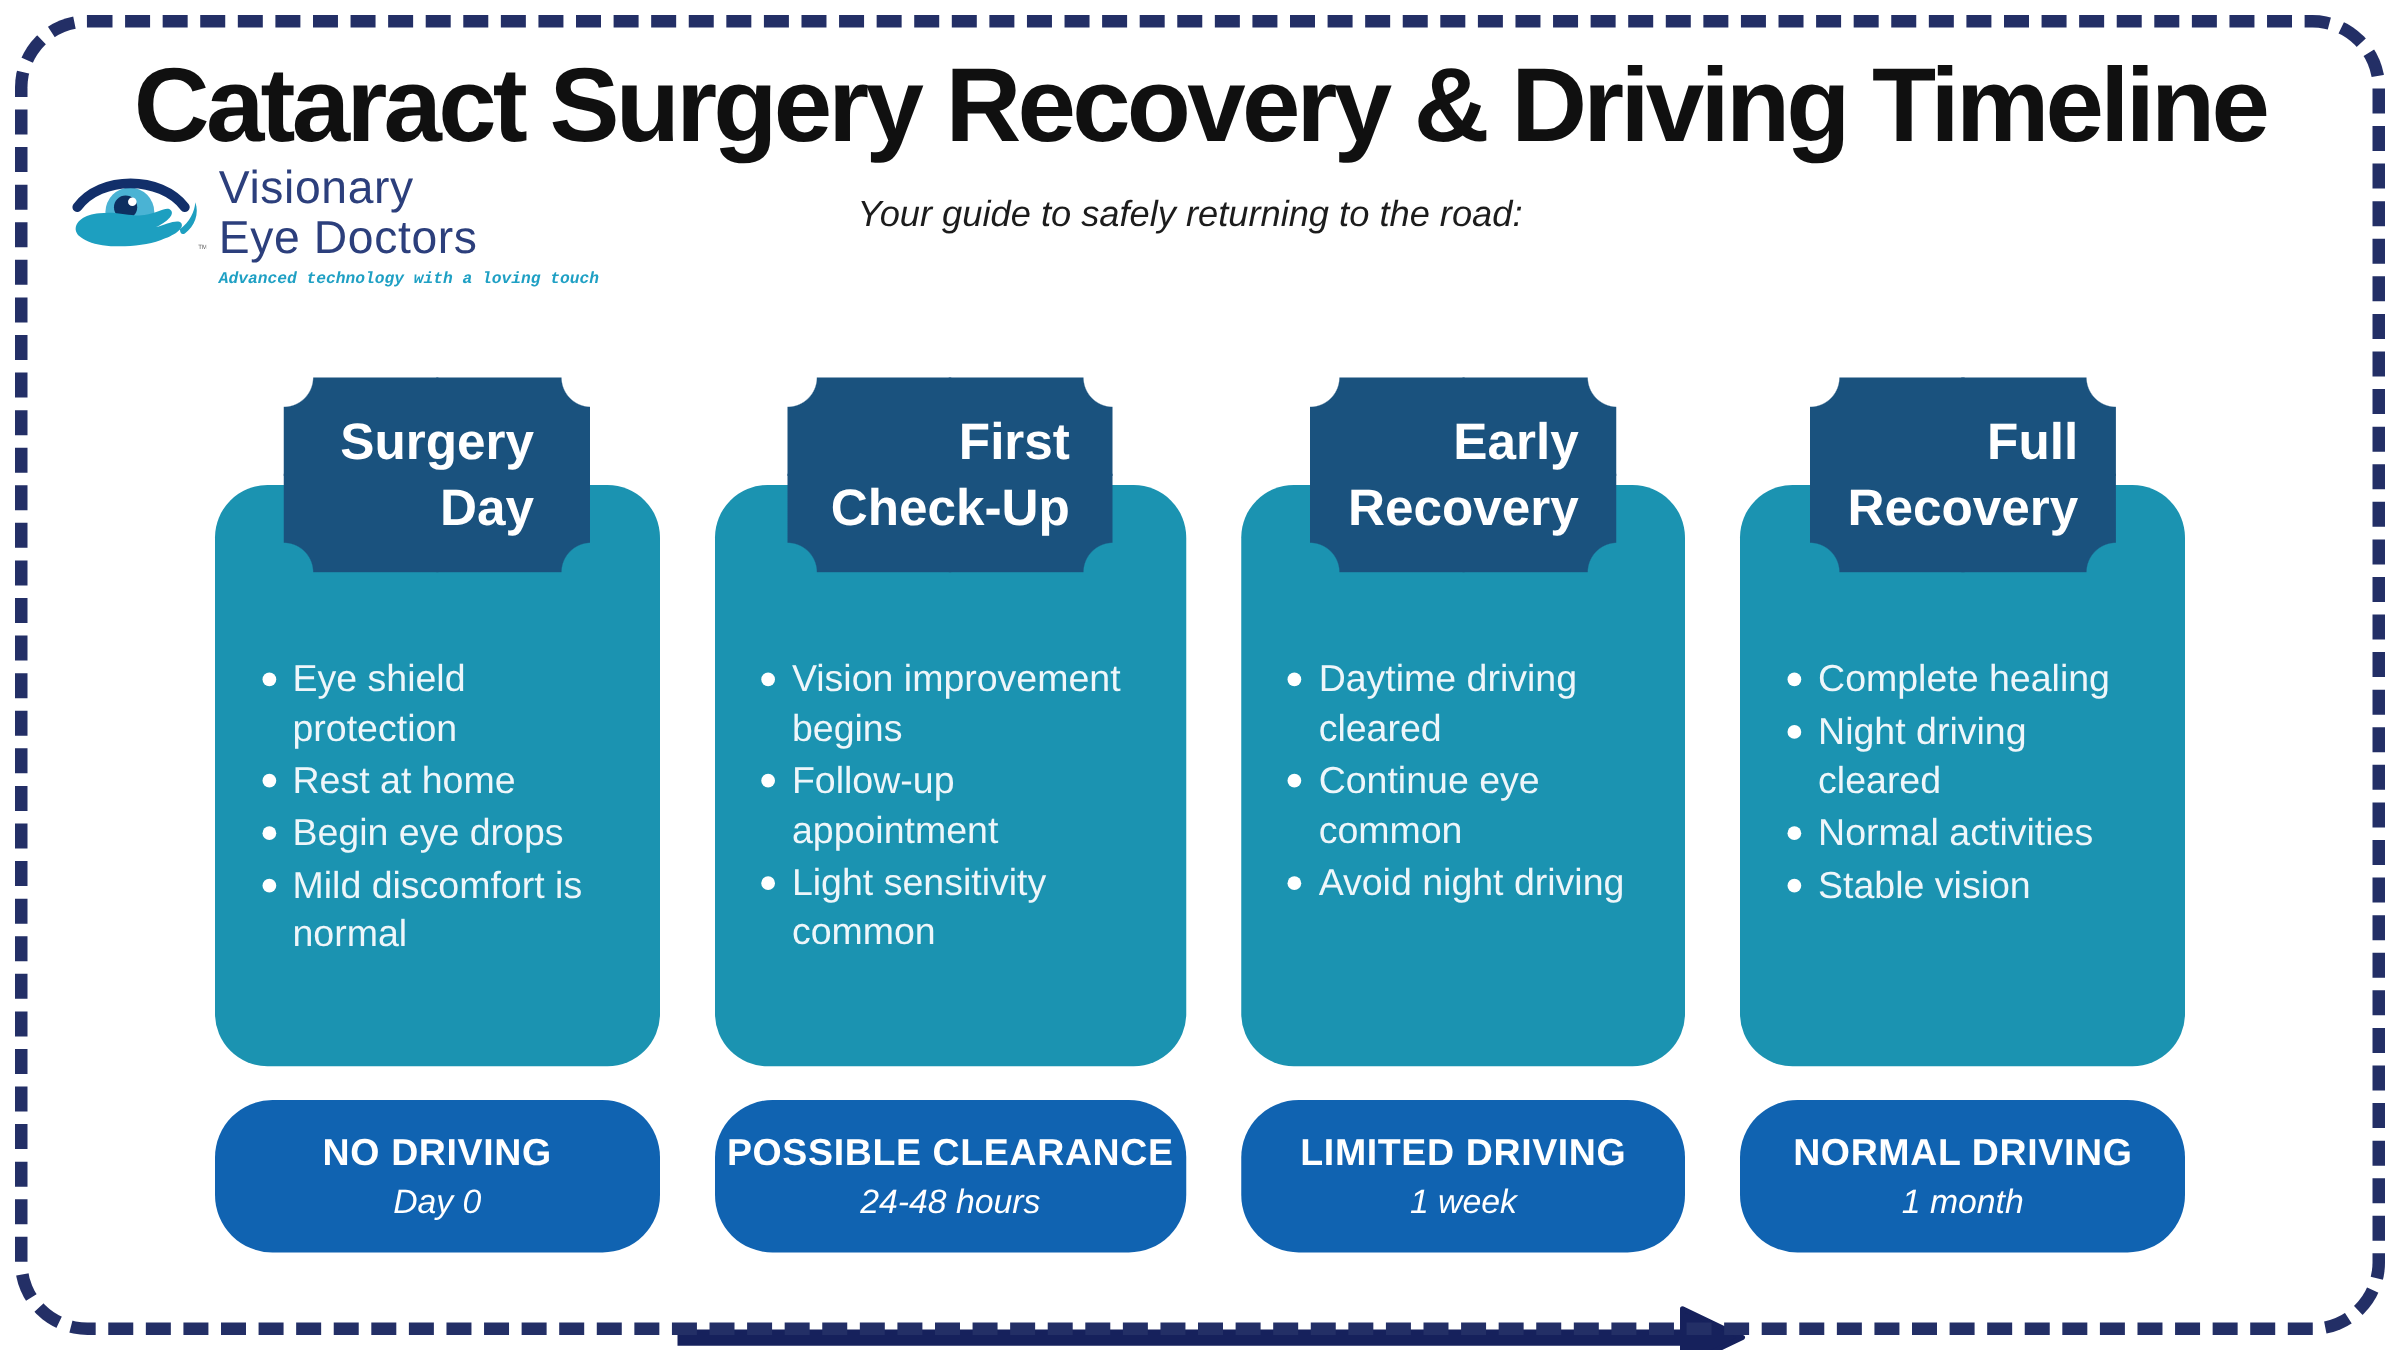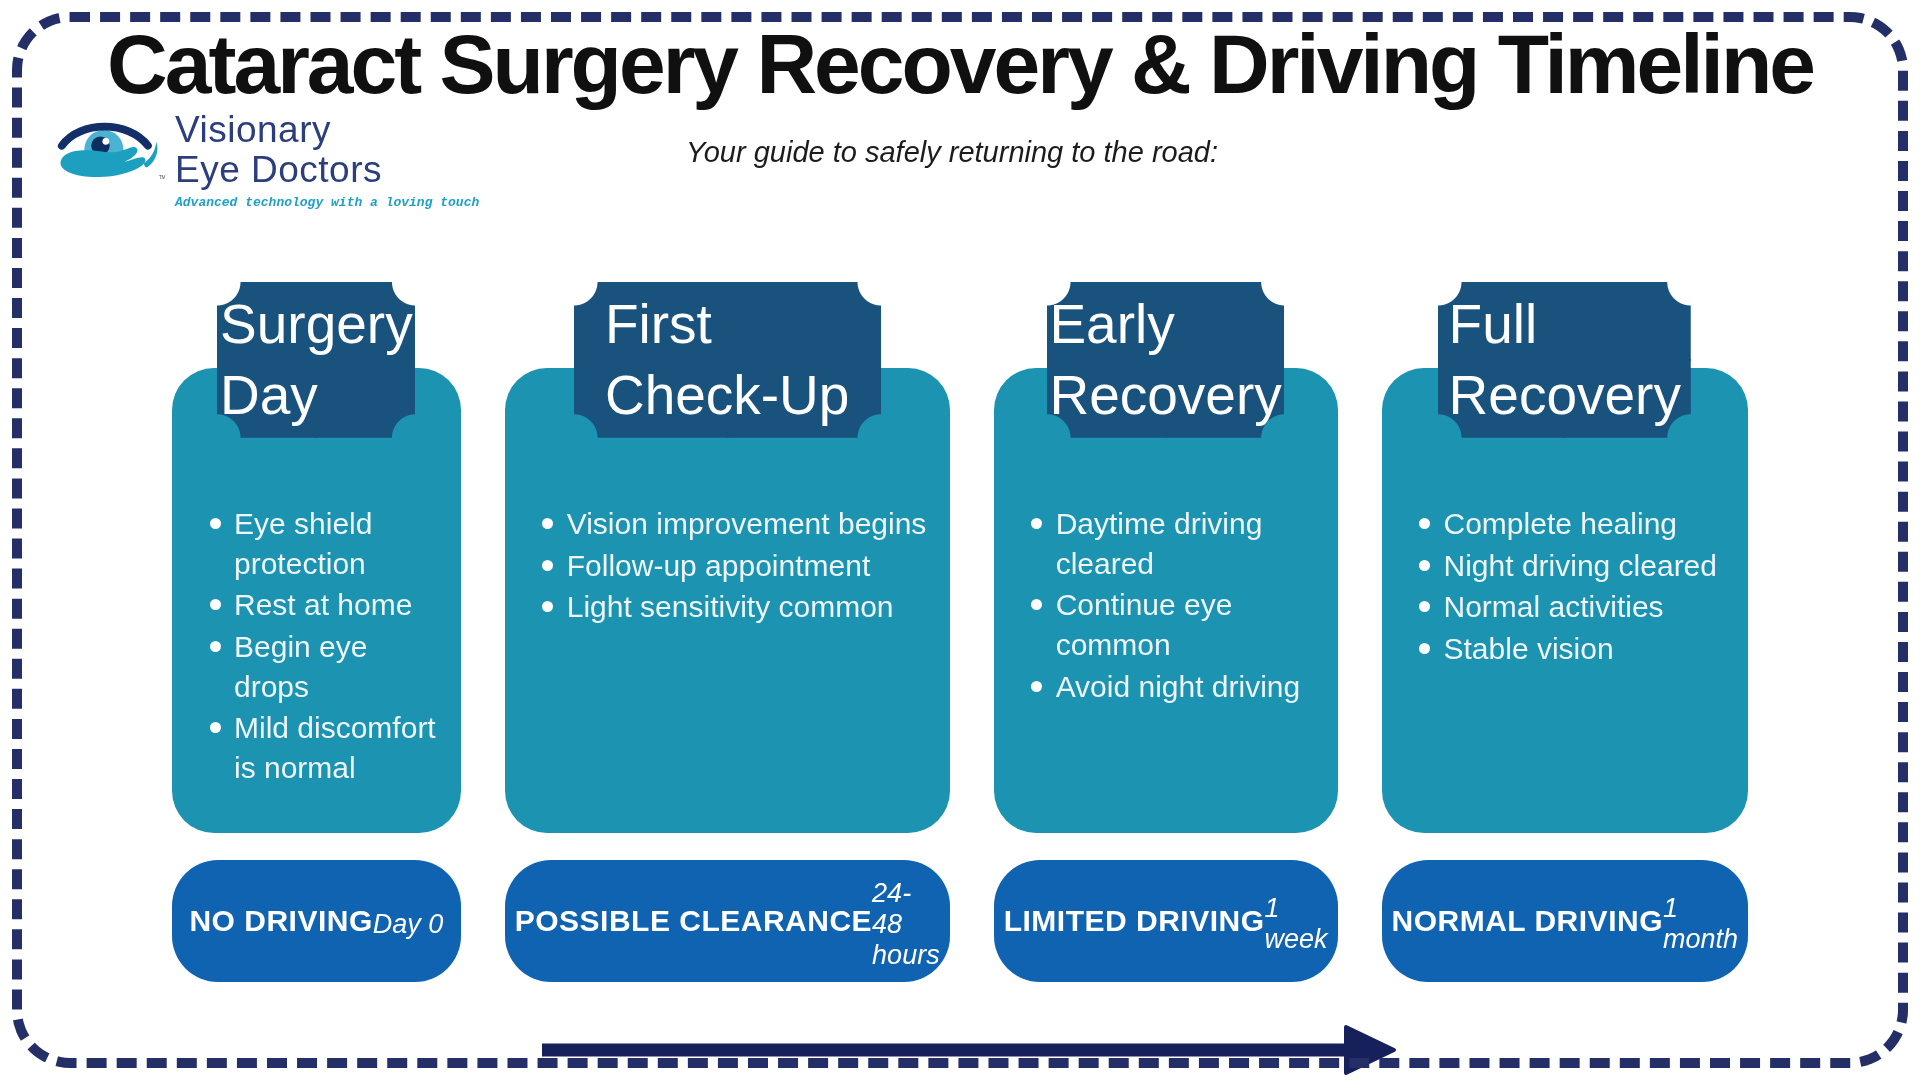--- a/index.html
+++ b/index.html
@@ -13,21 +13,21 @@
     --logo-teal:#1fa0c4;
     --bullet-text:#eef6fa;
   }
   *{margin:0;padding:0;box-sizing:border-box;}
   html,body{background:#ffffff;}
   body{font-family:"Liberation Sans",sans-serif;}
   .page{position:relative;width:1920px;height:1080px;background:#fff;overflow:hidden;}
   .frame{position:absolute;inset:12px;border:10px dashed var(--border-navy);border-radius:58px;pointer-events:none;}
 
   .title{
-    margin-top:20px;text-align:center;
+    margin-top:40px;text-align:center;
     font-size:84px;font-weight:bold;letter-spacing:-3px;line-height:1.05;
     color:var(--title-black);
   }
   .header-row{position:relative;height:110px;}
   .subtitle{
     position:absolute;left:0;right:16px;top:28px;text-align:center;
     font-size:29px;font-style:italic;font-weight:500;color:#1c1c1c;
   }
   .logo{position:absolute;left:55px;top:2px;display:flex;align-items:flex-start;gap:10px;}
   .logo-mark{width:110px;height:92px;}
@@ -40,37 +40,37 @@
     position:relative;z-index:2;width:69%;margin:0 auto -70px;
     min-height:156px;display:flex;align-items:center;justify-content:center;
     background:
       radial-gradient(circle 24px at 0 0,       transparent 23px, var(--banner-navy) 24px) left top no-repeat,
       radial-gradient(circle 24px at 100% 0,    transparent 23px, var(--banner-navy) 24px) right top no-repeat,
       radial-gradient(circle 24px at 0 100%,    transparent 23px, var(--banner-navy) 24px) left bottom no-repeat,
       radial-gradient(circle 24px at 100% 100%, transparent 23px, var(--banner-navy) 24px) right bottom no-repeat;
     background-size:50.5% 50.5%;
   }
   .banner-title{
-    color:#fff;font-size:55px;font-weight:normal;text-align:left;
+    color:#fff;font-size:41px;font-weight:bold;text-align:right;
     line-height:1.3;white-space:pre-line;
   }
   .card{
     position:relative;z-index:1;height:465px;border-radius:42px;
     background:var(--card-teal);
     padding:104px 22px 24px 24px;
   }
   .card ul{list-style:none;margin-top:32px;}
   .card li{
     display:grid;grid-template-columns:38px 1fr;
     color:var(--bullet-text);font-size:30px;line-height:1.32;margin-bottom:2px;
   }
   .dot{width:11px;height:11px;border-radius:50%;background:#fff;margin:14px auto 0;}
   .badge{
     margin-top:27px;height:122px;border-radius:46px;background:var(--badge-blue);
-    display:flex;flex-direction:row;align-items:center;justify-content:center;
+    display:flex;flex-direction:column;align-items:center;justify-content:center;
     color:#fff;padding:0 10px;
   }
   .badge-label{font-size:30px;font-weight:bold;letter-spacing:.5px;white-space:nowrap;}
   .badge-timing{font-size:27px;font-style:italic;margin-top:6px;}
 
   .arrow-row{margin:40px 0 0 540px;width:860px;height:56px;}
 </style>
 </head>
 <body>
 

